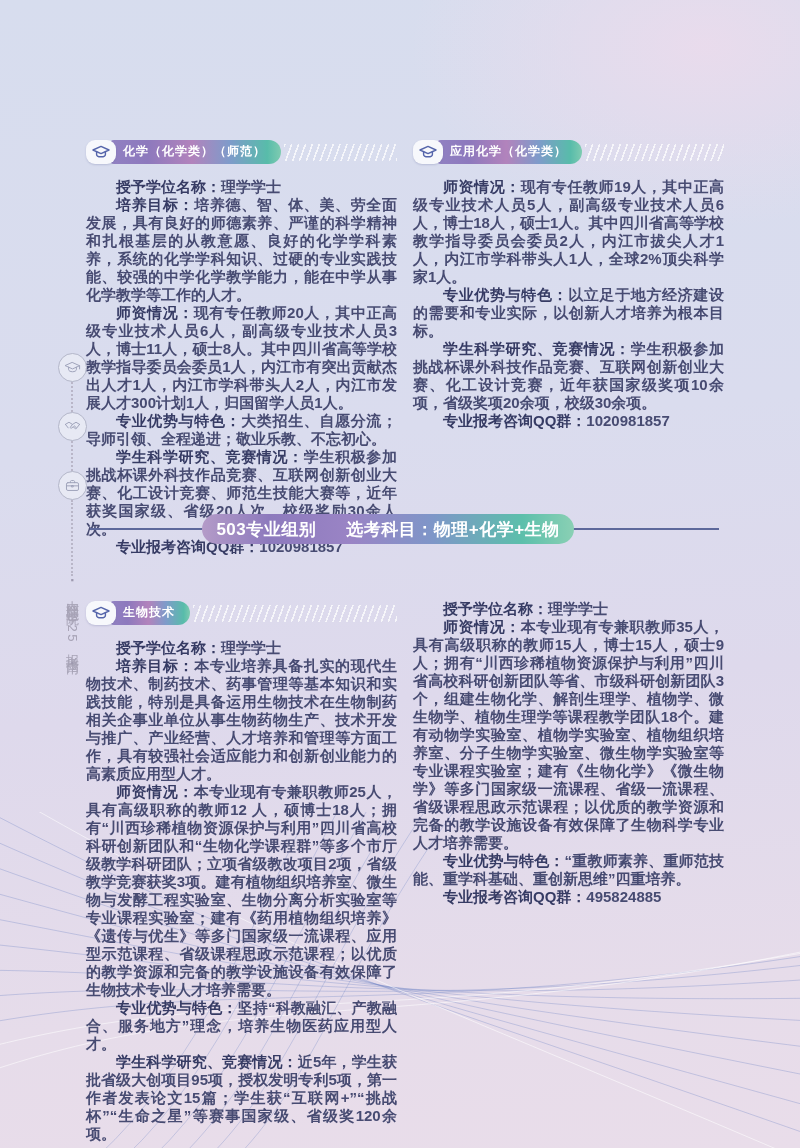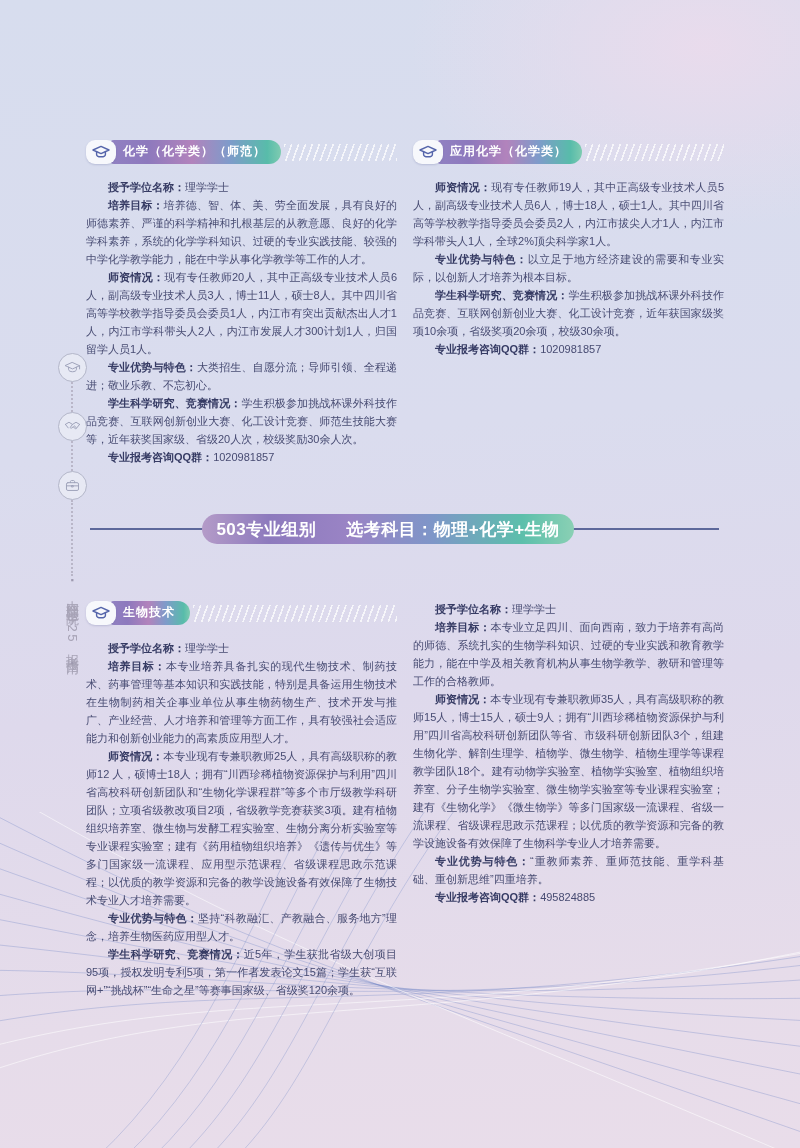--- a/index.html
+++ b/index.html
@@ -42,22 +42,22 @@
     box-shadow:0 1px 2px rgba(90,100,150,.25); z-index:2; flex:none; margin-right:-6px; }
   .cap-badge svg { width:20px; height:16px; stroke:#5565ab; fill:none;
     stroke-width:1.8; stroke-linecap:round; stroke-linejoin:round; }
   .pill { display:inline-flex; align-items:center; height:24px;
     padding:0 15px 1px 13px; border-radius:4px 12px 12px 4px;
     background:linear-gradient(90deg,#9181c2 0%,#8d79bd 22%,#b283bc 48%,#7e9bca 70%,#58bcaa 92%,#7fcbb1 100%);
     color:#ffffff; font-weight:bold; font-size:12px; letter-spacing:1px;
     white-space:nowrap; z-index:1; }
   .hatch { flex:1; height:17px; margin-left:3px;
     background:repeating-linear-gradient(110deg, rgba(255,255,255,.75) 0 1.6px, rgba(255,255,255,0) 1.6px 6.5px); }
-  .fields p { font-size:11px; line-height:18px; color:#474b72;
-    text-align:justify; text-indent:2em; }
+  .fields p { font-size:15px; line-height:18px; color:#474b72;
+    text-align:justify; text-indent:2em;font-weight:bold; }
   .fields b { color:#363b64; }
   
   .banner-line { position:absolute; top:528px; height:2px; background:#5d689b; z-index:1; }
   .bl-left  { left:90px;  width:116px; }
   .bl-right { left:572px; width:147px; }
   .banner { position:absolute; left:202px; top:514px; width:372px; height:30px;
     border-radius:15px; z-index:2;
     background:linear-gradient(90deg,#b49bc8 0%,#8d7abd 18%,#9a84c5 40%,#7e96c8 62%,#5cbfab 86%,#8ad0b4 100%);
     display:flex; align-items:center; justify-content:center;
     color:#ffffff; font-weight:bold; font-size:17px; letter-spacing:.5px; }
@@ -193,20 +193,19 @@
         <p><b>培养目标：</b><span>本专业培养具备扎实的现代生物技术、制药技术、药事管理等基本知识和实践技能，特别是具备运用生物技术在生物制药相关企事业单位从事生物药物生产、技术开发与推广、产业经营、人才培养和管理等方面工作，具有较强社会适应能力和创新创业能力的高素质应用型人才。</span></p>
         <p><b>师资情况：</b><span>本专业现有专兼职教师25人，具有高级职称的教师12 人，硕博士18人；拥有“川西珍稀植物资源保护与利用”四川省高校科研创新团队和“生物化学课程群”等多个市厅级教学科研团队；立项省级教改项目2项，省级教学竞赛获奖3项。建有植物组织培养室、微生物与发酵工程实验室、生物分离分析实验室等专业课程实验室；建有《药用植物组织培养》《遗传与优生》等多门国家级一流课程、应用型示范课程、省级课程思政示范课程；以优质的教学资源和完备的教学设施设备有效保障了生物技术专业人才培养需要。</span></p>
         <p><b>专业优势与特色：</b><span>坚持“科教融汇、产教融合、服务地方”理念，培养生物医药应用型人才。</span></p>
         <p><b>学生科学研究、竞赛情况：</b><span>近5年，学生获批省级大创项目95项，授权发明专利5项，第一作者发表论文15篇；学生获“互联网+”“挑战杯”“生命之星”等赛事国家级、省级奖120余项。</span></p>
       </div>
   </div>
 
   <div class="section sec-4">
     <div class="fields">
         <p><b>授予学位名称：</b><span>理学学士</span></p>
-        <p><b>培养目标：</b><span>本专业立足四川、面向西南，致力于培养有高尚的师德、系统扎实的生物学科知识、过硬的专业实践和教育教学能力，能在中学及相关教育机构从事生物学教学、教研和管理等工作的合格教师。</span></p>
         <p><b>师资情况：</b><span>本专业现有专兼职教师35人，具有高级职称的教师15人，博士15人，硕士9人；拥有“川西珍稀植物资源保护与利用”四川省高校科研创新团队等省、市级科研创新团队3个，组建生物化学、解剖生理学、植物学、微生物学、植物生理学等课程教学团队18个。建有动物学实验室、植物学实验室、植物组织培养室、分子生物学实验室、微生物学实验室等专业课程实验室；建有《生物化学》《微生物学》等多门国家级一流课程、省级一流课程、省级课程思政示范课程；以优质的教学资源和完备的教学设施设备有效保障了生物科学专业人才培养需要。</span></p>
         <p><b>专业优势与特色：</b><span>“重教师素养、重师范技能、重学科基础、重创新思维”四重培养。</span></p>
         <p><b>专业报考咨询QQ群：</b><span>495824885</span></p>
       </div>
   </div>
 
 </div>
 
 </body></html>

